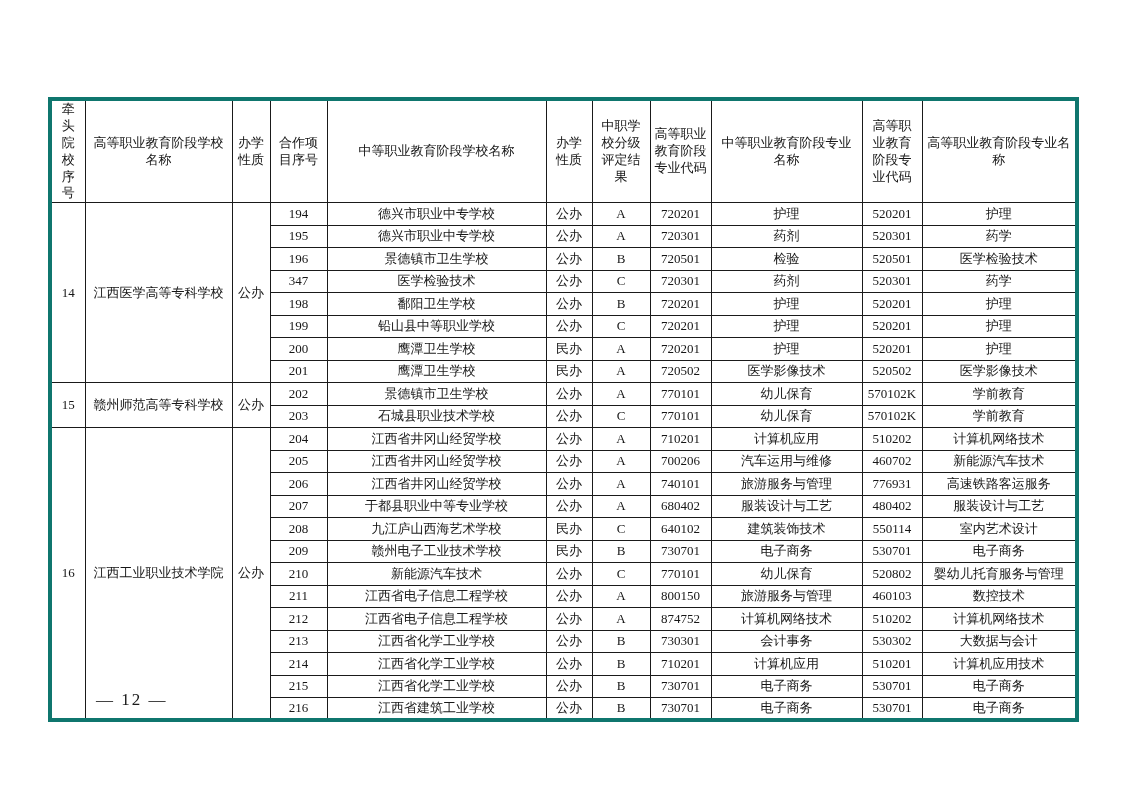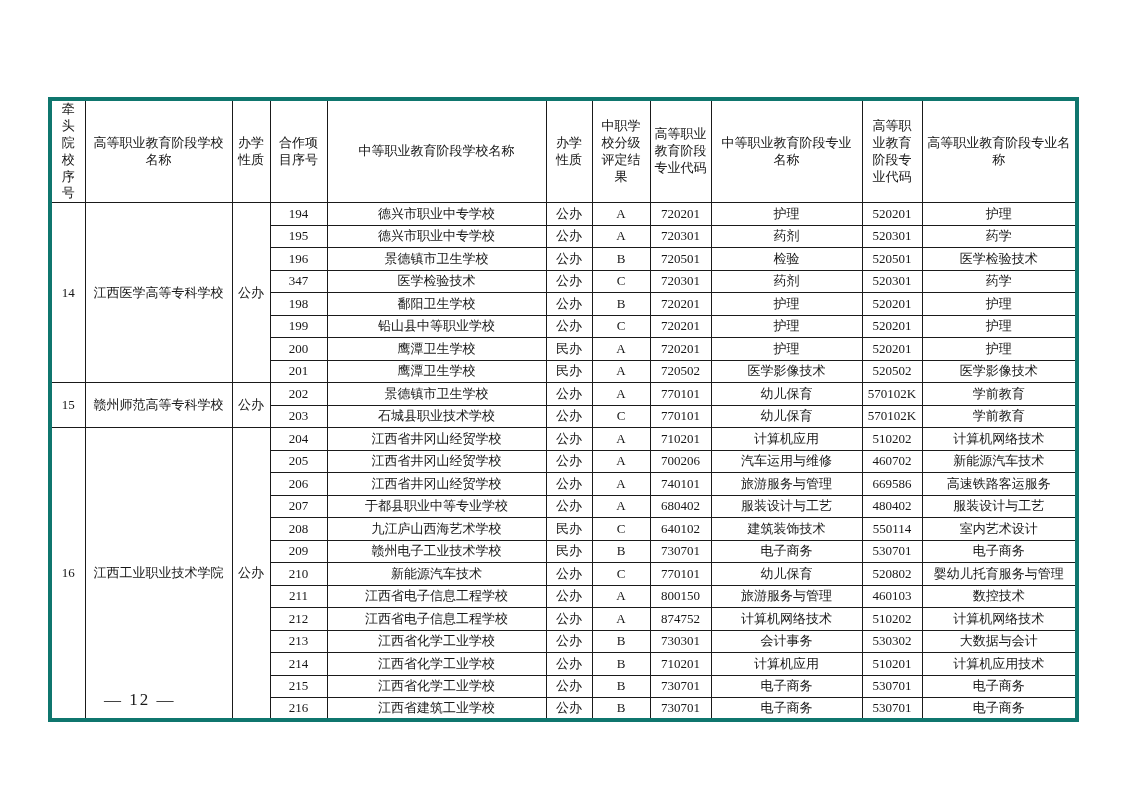--- a/index.html
+++ b/index.html
@@ -40,21 +40,21 @@
     height: 71px;
   }
   .doc-table tbody tr {
     height: 22.5px;
   }
   .doc-table tbody td {
     line-height: 1.1;
   }
   .page-footer {
     position: absolute;
-    left: 104px;
+    left: 96px;
     top: 690px;
     font-size: 17px;
     letter-spacing: 2px;
     color: #1a1a1a;
   }
 </style>
 </head>
 <body>
 
 <table class="doc-table">
@@ -216,21 +216,21 @@
         <td>460702</td>
         <td>新能源汽车技术</td>
       </tr>
       <tr>
         <td>206</td>
         <td>江西省井冈山经贸学校</td>
         <td>公办</td>
         <td>A</td>
         <td>740101</td>
         <td>旅游服务与管理</td>
-        <td>669586</td>
+        <td>776931</td>
         <td>高速铁路客运服务</td>
       </tr>
       <tr>
         <td>207</td>
         <td>于都县职业中等专业学校</td>
         <td>公办</td>
         <td>A</td>
         <td>680402</td>
         <td>服装设计与工艺</td>
         <td>480402</td>

